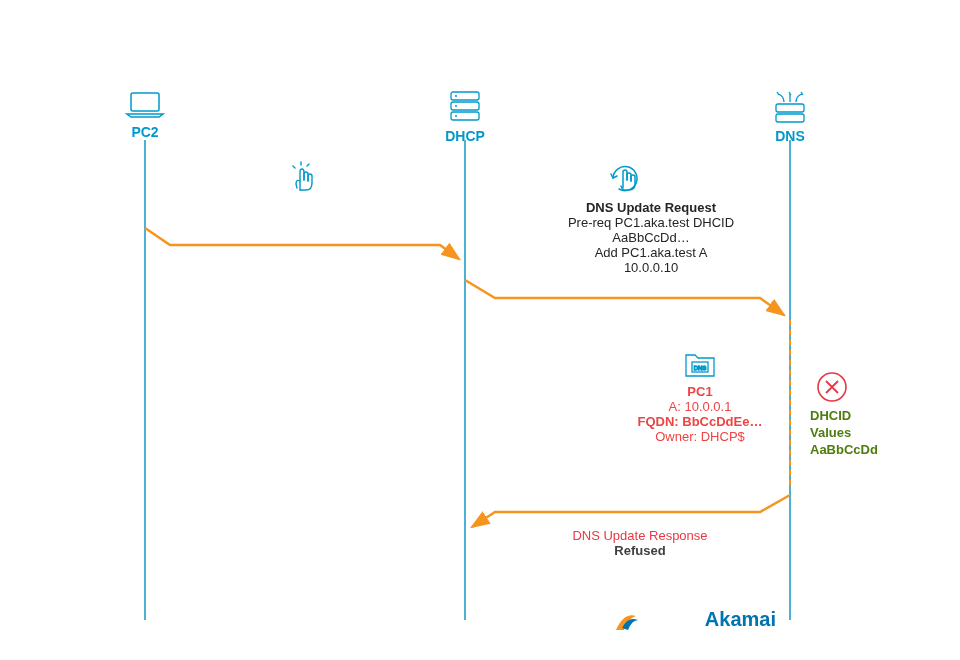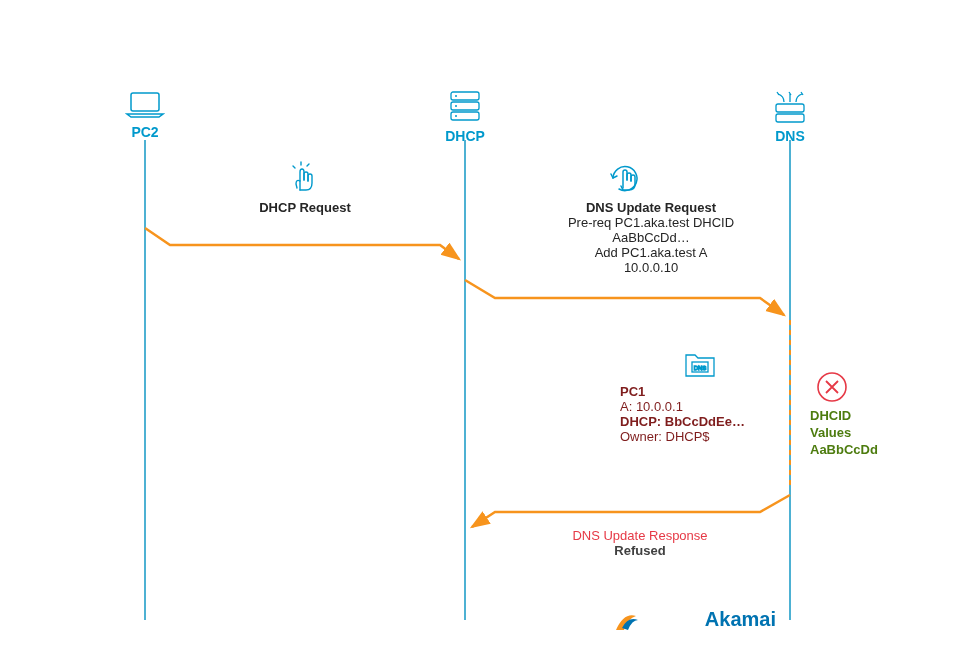--- a/index.html
+++ b/index.html
@@ -41,22 +41,23 @@
   .msg .title { font-weight: bold; }
   .msg .line { font-weight: normal; }
   .arrow-svg {
     position: absolute;
     overflow: visible;
   }
   .bold { font-weight: bold; }
   .red { color: #404040; font-weight: bold; }
   .record {
     position: absolute;
+    text-align: center;
     font-size: 13px;
-    color: #7f1d1d;
+    color: #ef4444;
   }
   .mismatch {
     position: absolute;
     font-size: 13px;
     color: #4d7c0f;
     font-weight: bold;
     line-height: 1.3;
   }
   .brand {
     position: absolute;
@@ -118,21 +119,20 @@
     <g fill="none" stroke="#0099cc" stroke-width="1.4" stroke-linecap="round">
       <path d="M13 30 L13 12 Q13 9 15 9 Q17 9 17 12 L17 20"></path>
       <path d="M17 20 L17 14 Q17 12 19 12 Q21 12 21 14 L21 21"></path>
       <path d="M21 21 L21 16 Q21 14 23 14 Q25 14 25 16 L25 23 Q25 30 19 30 L13 30"></path>
       <path d="M13 21 Q9 19 9 24 L10 28"></path>
       <path d="M8 8 L6 6 M20 6 L22 4 M14 5 L14 2"></path>
     </g>
   </svg>
 
   <div class="msg" style="left:195px;top:200px;width:220px;">
-    <div class="title">DHCP Request</div>
   </div>
 
   <svg class="arrow-svg" style="left:0;top:0;" width="960" height="660">
     <path d="M465 280 L495 298 L760 298 L784 315" fill="none" stroke="#f7941d" stroke-width="2.5" marker-end="url(#ah-orange)"></path>
   </svg>
 
   <svg style="position:absolute;left:605px;top:158px;" width="40" height="40">
     <g fill="none" stroke="#0099cc" stroke-width="1.5" stroke-linecap="round">
       <path d="M8 20 A12 12 0 1 1 14 31"></path>
       <path d="M6 16 L8 20 L12 18"></path>
@@ -157,21 +157,21 @@
   <div class="record" style="left:620px;top:350px;width:160px;">
     <svg width="36" height="30" style="display:block;margin:0 auto 4px;">
       <g fill="none" stroke="#0099cc" stroke-width="1.3">
         <path d="M4 10 L4 26 L32 26 L32 8 L16 8 L13 5 L4 5 Z"></path>
         <rect x="10" y="12" width="16" height="10" fill="#ffffff"></rect>
         <text x="18" y="20" font-size="6" fill="#0099cc" text-anchor="middle" font-family="Arial">DNS</text>
       </g>
     </svg>
     <div class="bold">PC1</div>
     <div>A: 10.0.0.1</div>
-    <div class="bold">DHCP: BbCcDdEe…</div>
+    <div class="bold">FQDN: BbCcDdEe…</div>
     <div>Owner: DHCP$</div>
   </div>
 
   <svg style="position:absolute;left:815px;top:370px;" width="34" height="34">
     <circle cx="17" cy="17" r="14" fill="none" stroke="#e63946" stroke-width="1.6"></circle>
     <path d="M11 11 L23 23 M23 11 L11 23" stroke="#e63946" stroke-width="1.8"></path>
   </svg>
   <div class="mismatch" style="left:810px;top:408px;">
     <div>DHCID Values</div>
     <div>AaBbCcDd</div>

